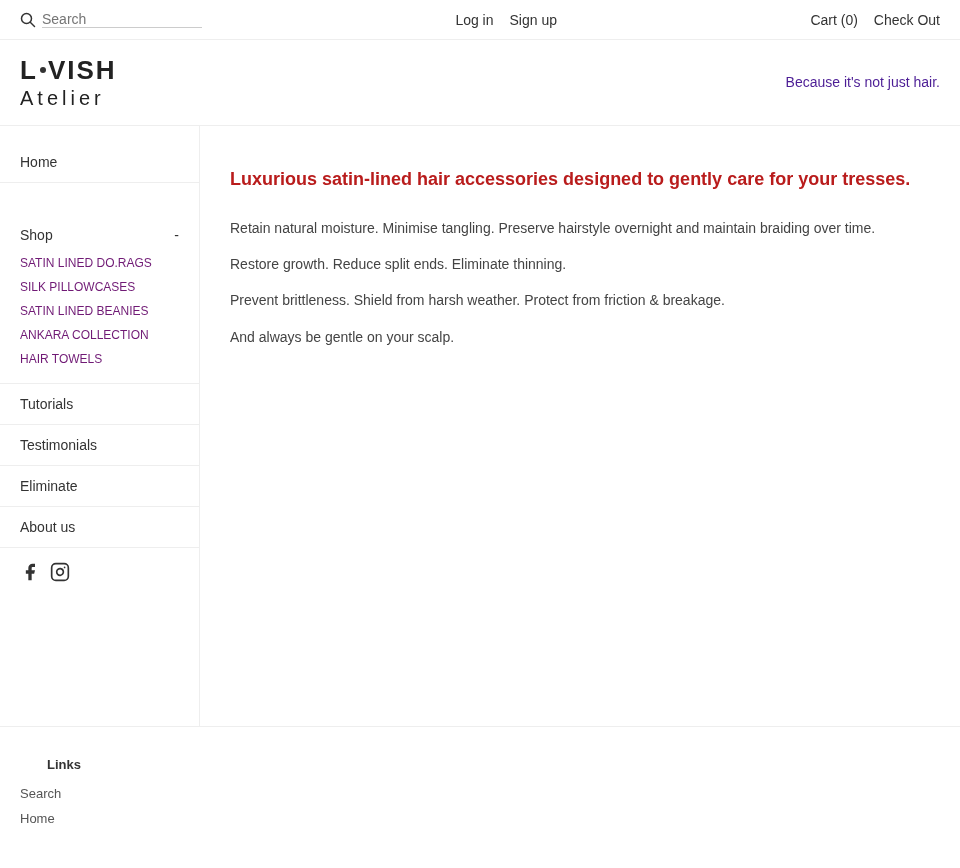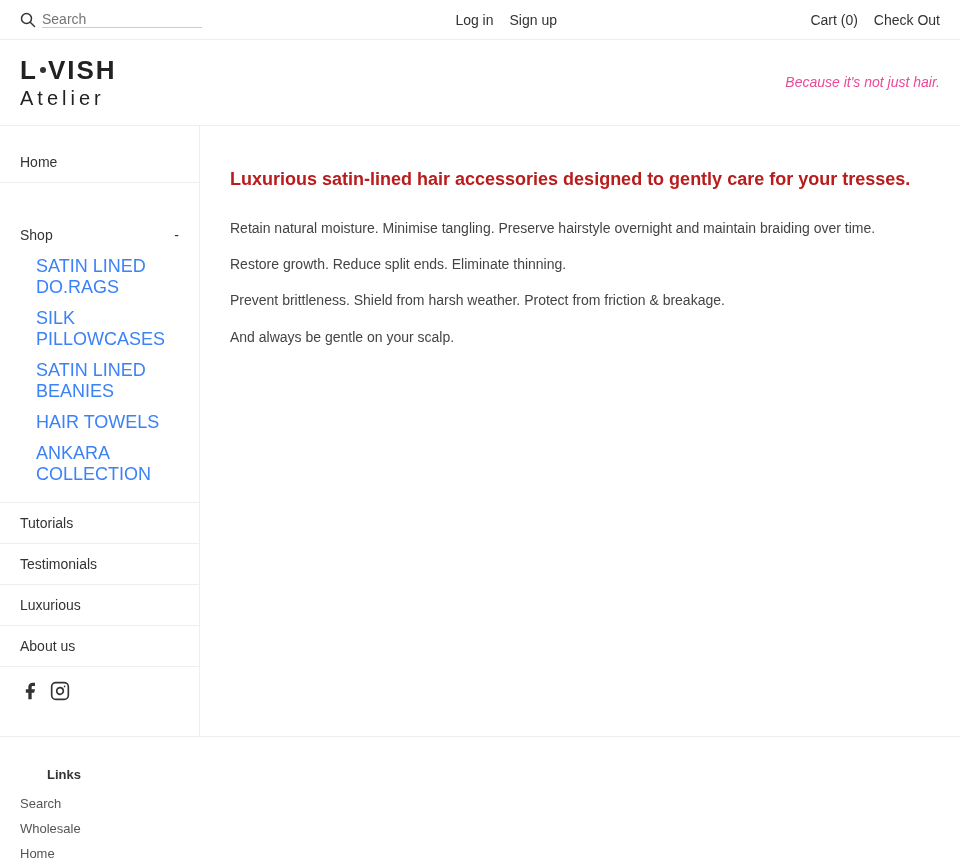--- a/index.html
+++ b/index.html
@@ -91,22 +91,21 @@
       top: -2px;
     }
     .logo-atelier {
       font-size: 20px;
       letter-spacing: 4px;
       color: #222;
       margin-top: 2px;
     }
     .tagline {
       font-size: 14px;
-      color: #ec4899;
-      font-style: italic;
+      color: #4c1d95;
     }
     
     .main-layout {
       display: flex;
       min-height: 600px;
     }
     
     .sidebar {
       width: 200px;
       min-width: 200px;
@@ -127,24 +126,24 @@
       font-size: 14px;
       color: #333;
       cursor: pointer;
       margin-top: 36px;
     }
     .nav-submenu {
       padding: 0 0 8px 0;
     }
     .nav-sub-item {
       display: block;
-      padding: 5px 36px;
-      text-decoration: none;
-      color: #3b82f6;
-      font-size: 18px;
+      padding: 5px 20px;
+      text-decoration: none;
+      color: #701a75;
+      font-size: 12px;
     }
     .nav-divider {
       border: none;
       border-top: 1px solid #eee;
       margin: 4px 0;
     }
     .social-links {
       display: flex;
       gap: 10px;
       padding: 10px 20px;
@@ -236,32 +235,32 @@
     <hr class="nav-divider">
 
     <div class="nav-section-label">
       <span>Shop</span>
       <span>-</span>
     </div>
     <div class="nav-submenu">
       <a href="#" class="nav-sub-item">SATIN LINED DO.RAGS</a>
       <a href="#" class="nav-sub-item">SILK PILLOWCASES</a>
       <a href="#" class="nav-sub-item">SATIN LINED BEANIES</a>
+      <a href="#" class="nav-sub-item">ANKARA COLLECTION</a>
       <a href="#" class="nav-sub-item">HAIR TOWELS</a>
-      <a href="#" class="nav-sub-item">ANKARA COLLECTION</a>
     </div>
     <hr class="nav-divider">
 
     <a href="#" class="nav-item">Tutorials</a>
     <hr class="nav-divider">
 
     <a href="#" class="nav-item">Testimonials</a>
     <hr class="nav-divider">
 
-    <a href="#" class="nav-item">Luxurious</a>
+    <a href="#" class="nav-item">Eliminate</a>
     <hr class="nav-divider">
 
     <a href="#" class="nav-item">About us</a>
     <hr class="nav-divider">
 
     <div class="social-links">
       <a href="#" class="social-link" title="Facebook">
         <svg width="20" height="20" viewBox="0 0 24 24" fill="#333">
           <path d="M18 2h-3a5 5 0 0 0-5 5v3H7v4h3v8h4v-8h3l1-4h-4V7a1 1 0 0 1 1-1h3z"></path>
         </svg>
@@ -284,15 +283,14 @@
       <p>Prevent brittleness.    Shield from harsh weather.    Protect from friction &amp; breakage.</p>
       <p>And always be gentle on your scalp.</p>
     </div>
   </main>
 
 </div>
 
 <div class="footer">
   <div class="footer-links-heading">Links</div>
   <a href="#" class="footer-link">Search</a>
-  <a href="#" class="footer-link">Wholesale</a>
   <a href="#" class="footer-link">Home</a>
 </div>
 
 </body></html>

